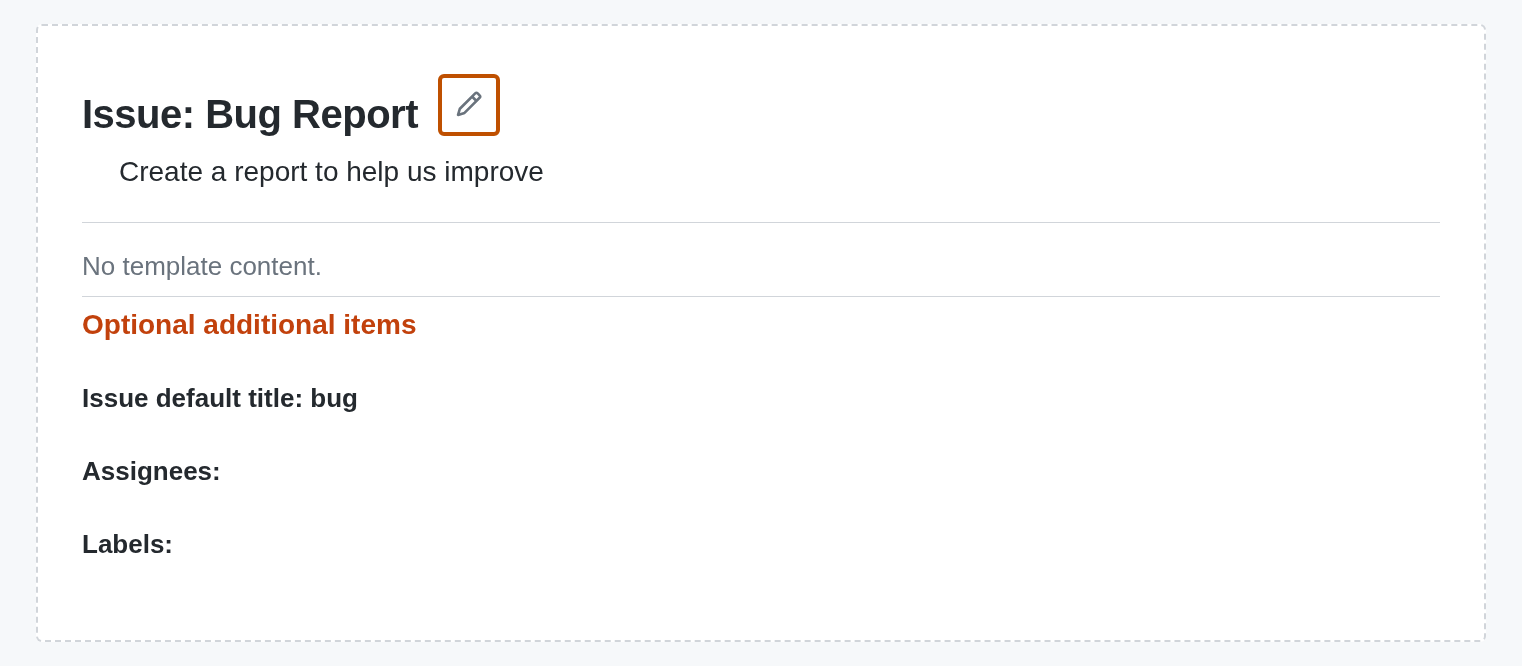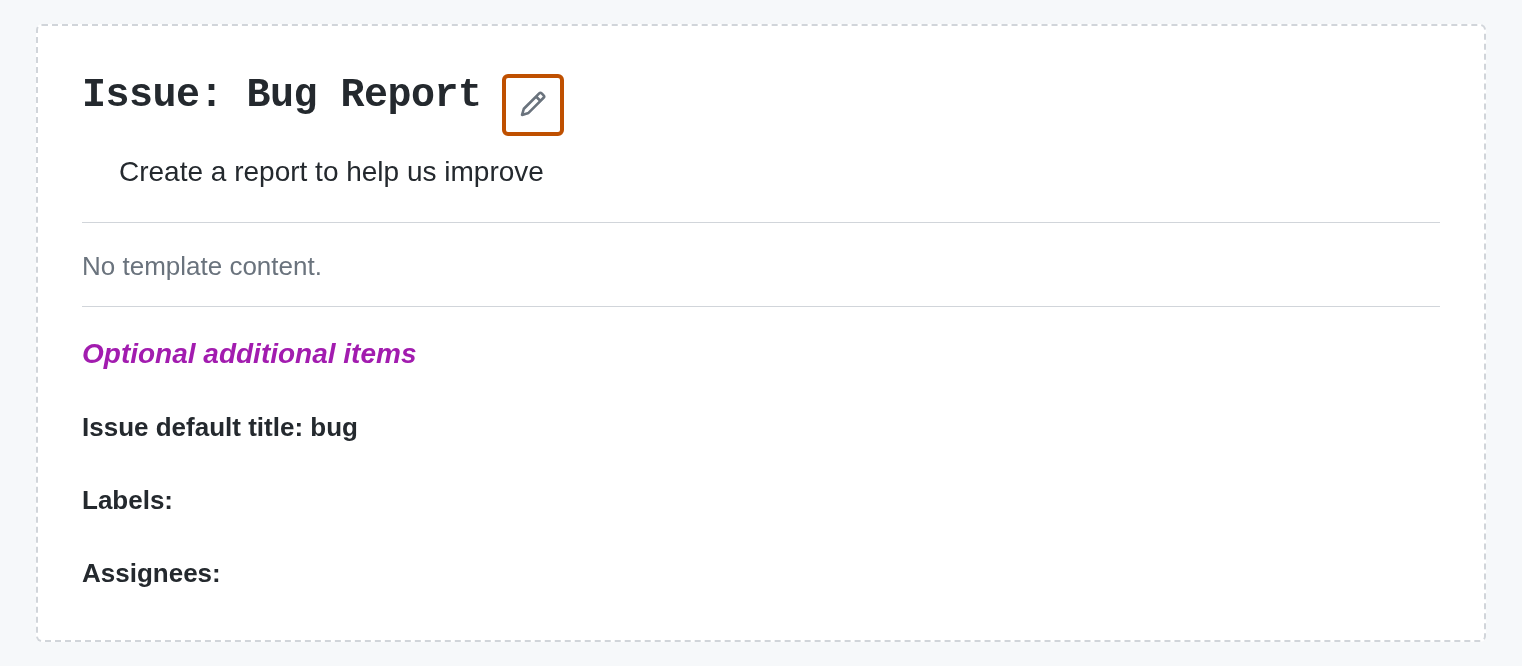--- a/index.html
+++ b/index.html
@@ -19,23 +19,22 @@
       background: #ffffff;
       border: 2px dashed #d1d5da;
       border-radius: 6px;
       padding: 48px 44px 24px 44px;
       width: 100%;
       height: 100%;
       overflow: hidden;
     }
     .title-row {
       display: flex;
-      align-items: flex-start;
+      align-items: flex-end;
       gap: 16px;
-      font-family: Liberation Mono, monospace;
     }
     .title {
       font-size: 40px;
       font-weight: 700;
       line-height: 1.1;
       color: #24292e;
       letter-spacing: -0.5px;
     }
     .edit-btn {
       width: 62px;
@@ -64,34 +63,33 @@
     .divider {
       border: none;
       border-top: 1px solid #d1d5da;
       margin-top: 34px;
       margin-bottom: 0;
     }
     .no-content {
       font-size: 26px;
       color: #6a737d;
       margin-top: 28px;
-      margin-bottom: 24px;
+      margin-bottom: 14px;
       font-weight: 400;
     }
     .divider2 {
       border: none;
       border-top: 1px solid #d1d5da;
       margin-top: 0;
     }
     .section-heading {
       font-size: 28px;
       font-weight: 700;
-      color: #a21caf;
-      margin-top: 31px;
-      font-style: italic;
+      color: #c2410c;
+      margin-top: 12px;
     }
     .field-row {
       font-size: 26px;
       margin-top: 42px;
       color: #24292e;
     }
     .field-label {
       font-weight: 700;
       margin-top: 40px;
     }
@@ -124,23 +122,23 @@
 
   <h2 class="section-heading">Optional additional items</h2>
 
   <div class="field-row">
     <span class="field-label">Issue default title:</span>
     <span> </span>
     <span class="field-value">bug</span>
   </div>
 
   <div class="field-row">
-    <span class="field-label">Labels:</span>
+    <span class="field-label">Assignees:</span>
     <span> </span>
     <span class="field-value"></span>
   </div>
 
   <div class="field-row">
-    <span class="field-label">Assignees:</span>
+    <span class="field-label">Labels:</span>
     <span> </span>
     <span class="field-value"></span>
   </div>
 </div>
 
 </body></html>

